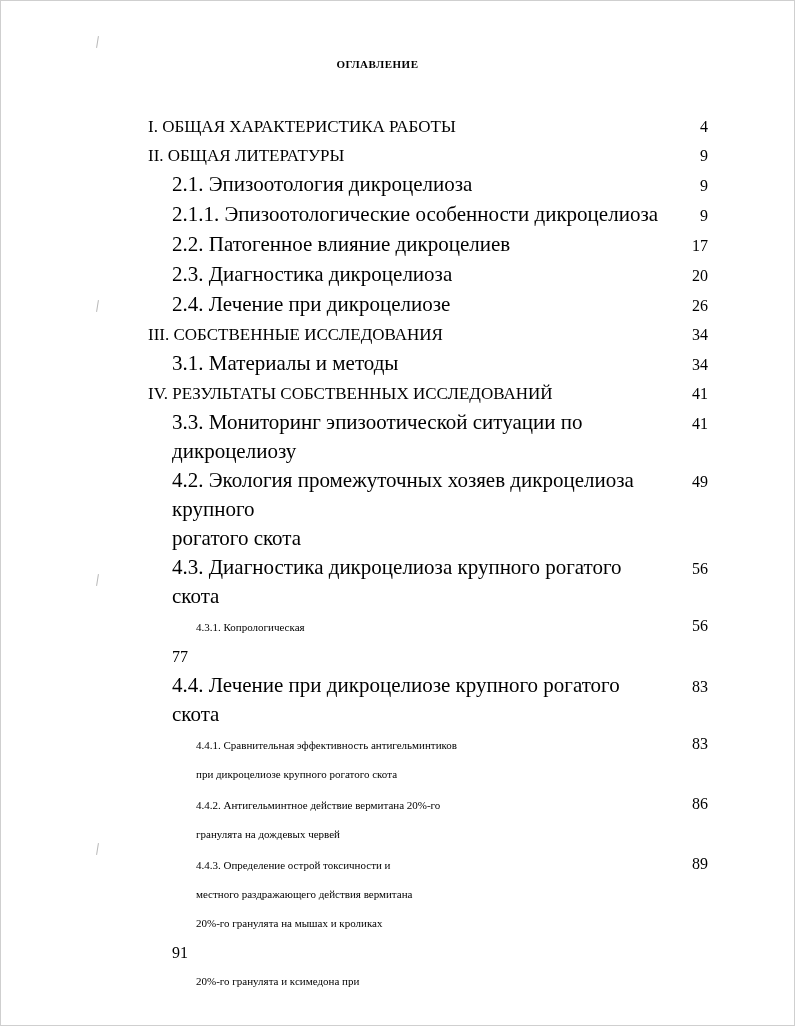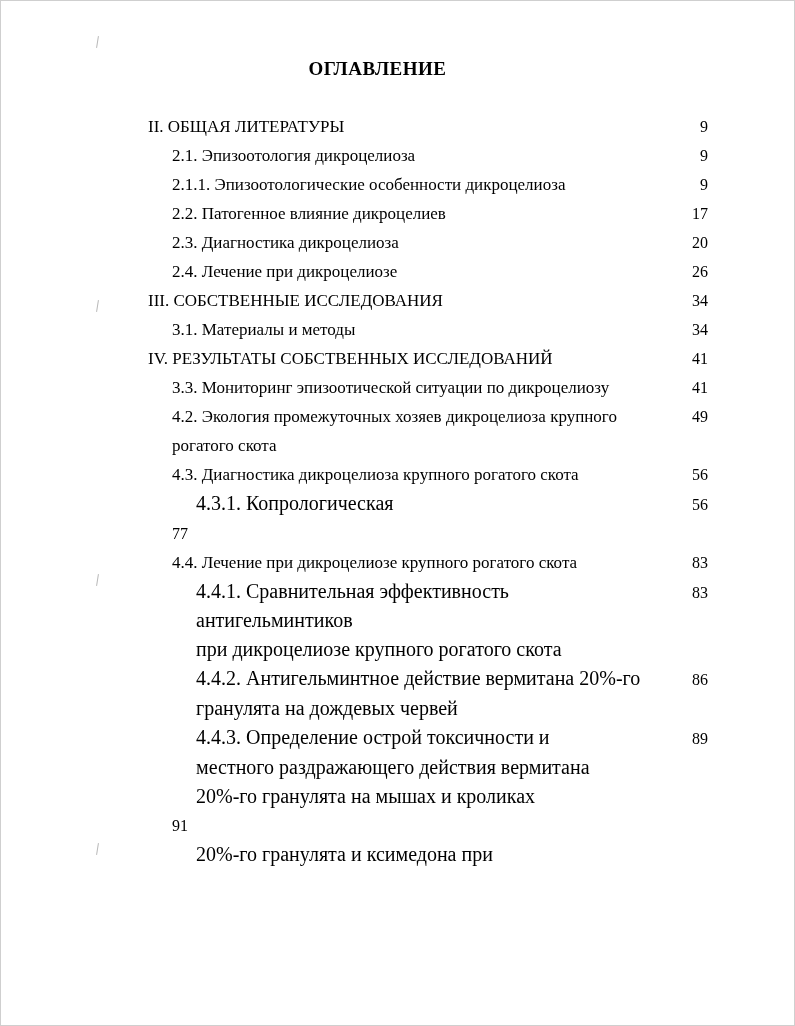--- a/index.html
+++ b/index.html
@@ -17,21 +17,21 @@
   }
   .page {
     position: relative;
     width: 795px;
     height: 1026px;
     box-sizing: border-box;
     padding: 0;
   }
   .doc-title {
     text-align: center;
-    font-size: 19px;
+    font-size: 11px;
     font-weight: bold;
     letter-spacing: 0.5px;
     margin: 0;
     padding-top: 58px;
     padding-right: 40px;
   }
   .toc {
     margin: 0;
     padding: 0;
     list-style: none;
@@ -61,26 +61,26 @@
   .cont-line {
     line-height: 29px;
   }
 
   
   .lvl-1 .label {
     font-size: 17px;
   }
   .lvl-2 .label,
   .lvl-2 .cont-line {
-    font-size: 17px;
+    font-size: 21px;
     padding-left: 24px;
   }
   .lvl-3 .label,
   .lvl-3 .cont-line {
-    font-size: 20px;
+    font-size: 11px;
     padding-left: 48px;
   }
   .lvl-1 .page-num,
   .lvl-2 .page-num,
   .lvl-3 .page-num {
     font-size: 16px;
   }
 
   
   .edge-mark {
@@ -107,20 +107,26 @@
   <div class="edge-mark" style="left:97px; top:36px;"></div>
   <div class="edge-mark" style="left:97px; top:300px;"></div>
   <div class="edge-mark" style="left:97px; top:574px;"></div>
   <div class="edge-mark" style="left:97px; top:843px;"></div>
 
   <h1 class="doc-title">ОГЛАВЛЕНИЕ</h1>
 
   <ul class="toc" id="toc-list">
       <li class="toc-entry lvl-1">
         <div class="row">
+          <span class="label">I. ОБЩАЯ ХАРАКТЕРИСТИКА РАБОТЫ</span>
+          <span class="page-num">4</span>
+        </div>
+      </li>
+      <li class="toc-entry lvl-1">
+        <div class="row">
           <span class="label">II. ОБЩАЯ ЛИТЕРАТУРЫ</span>
           <span class="page-num">9</span>
         </div>
       </li>
       <li class="toc-entry lvl-2">
         <div class="row">
           <span class="label">2.1. Эпизоотология дикроцелиоза</span>
           <span class="page-num">9</span>
         </div>
       </li>

